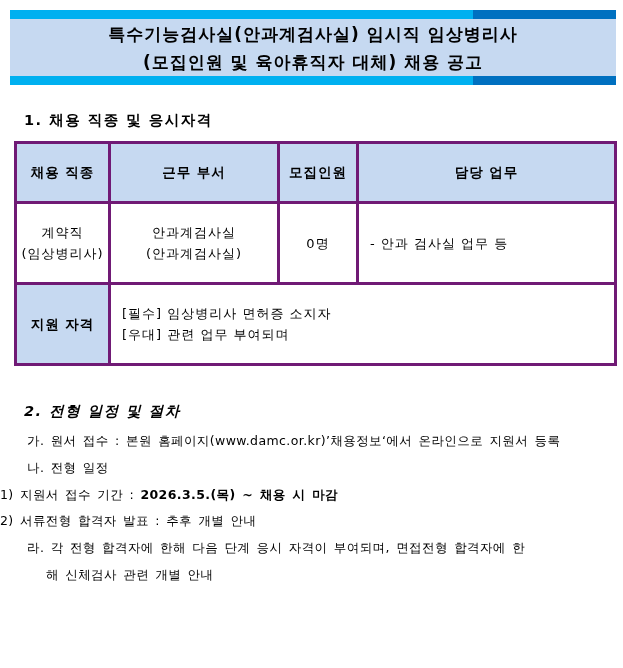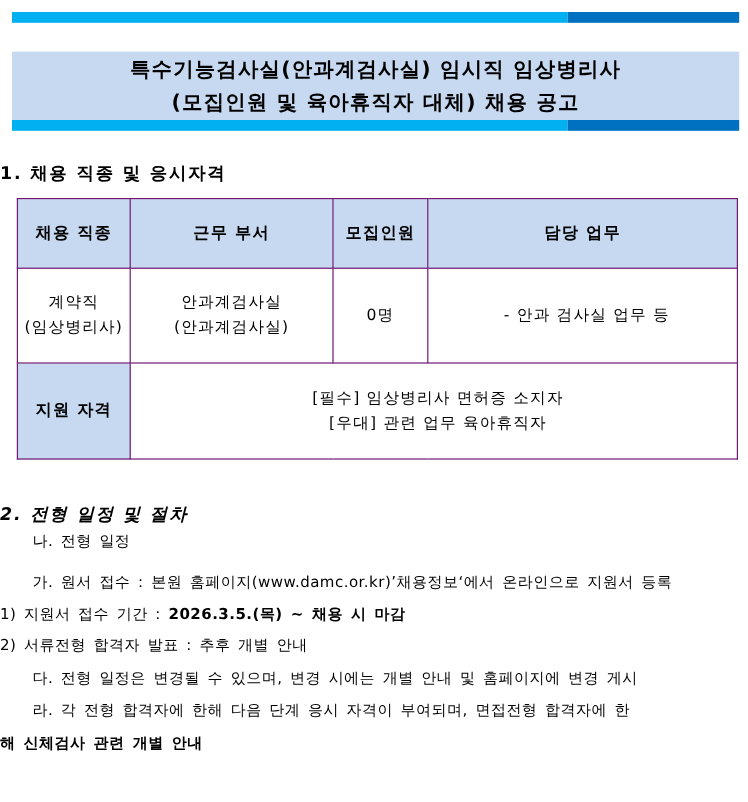--- a/index.html
+++ b/index.html
@@ -10,54 +10,53 @@
   }
   
   .banner{margin:10px 7px 0 10px;width:606px;}
   .bar{display:flex;height:9px;}
   .bar .cyan{width:463px;background:#00b0f0;}
   .bar .dark{flex:1;background:#0070c0;}
   .banner-body{
     background:#c6d9f1;text-align:center;font-weight:bold;
     font-size:17px;line-height:28px;padding:1px 0 0 0;height:56px;
     letter-spacing:1px;
-    margin-top:24px;
   }
   
   .sec-heading{
     font-weight:bold;font-size:14.5px;letter-spacing:1.5px;
-    margin-left:0;white-space:nowrap;
+    margin-left:24px;white-space:nowrap;
   }
   .s1{margin-top:26px;}
   .s2{margin-top:36px;font-style:italic;}
   
   table{
     border-collapse:collapse;table-layout:fixed;
     margin:11px 0 0 14px;width:600px;font-size:13px;
   }
   col.c1{width:94px;}col.c2{width:169px;}col.c3{width:79px;}col.c4{width:258px;}
   th,td{
-    border:1px solid #701a75;text-align:center;vertical-align:middle;
+    border:3px solid #701a75;text-align:center;vertical-align:middle;
     padding:18px 4px;letter-spacing:1px;line-height:21px;
   }
   th{background:#c6d9f1;font-weight:bold;font-size:13.5px;white-space:pre;}
-  td.left{text-align:center;padding-left:11px;white-space:nowrap;}
+  td.left{text-align:left;padding-left:11px;white-space:nowrap;}
   tr.r-head{height:38px;}
   tr.r1{height:48px;}
   tr.r2{height:69px;}
   tr.r3{height:80px;}
   
   .line{
     font-size:12.5px;line-height:26.8px;letter-spacing:0.4px;
     word-spacing:2px;white-space:nowrap;
   }
   .first-line{margin-top:7px;}
   .indent1{padding-left:27px;}
   .indent2{}
-  .indent3{font-weight:bold;}
+  .indent3{padding-left:46px;}
   .bold{font-weight:bold;}
 </style>
 </head>
 <body>
 
 <div>
 
   <div class="banner">
     <div class="bar">
       <div class="cyan"></div>
@@ -98,29 +97,28 @@
           <div>안과계검사실</div>
           <div>(안과계검사실)</div>
         </td>
         <td>0명</td>
         <td class="left">- 안과 검사실 업무 등</td>
       </tr>
       <tr class="r3">
         <th>지원 자격</th>
         <td class="left" colspan="3">
           <div>[필수] 임상병리사 면허증 소지자</div>
-          <div>[우대] 관련 업무 육아휴직자</div>
+          <div>[우대] 관련 업무 부여되며</div>
         </td>
       </tr>
     </tbody>
   </table>
 
   <div class="sec-heading s2">2. 전형 일정 및 절차</div>
 
+  <div class="line indent1 first-line">가. 원서 접수 : 본원 홈페이지(www.damc.or.kr)’채용정보‘에서 온라인으로 지원서 등록</div>
   <div class="line indent1">나. 전형 일정</div>
-  <div class="line indent1 first-line">가. 원서 접수 : 본원 홈페이지(www.damc.or.kr)’채용정보‘에서 온라인으로 지원서 등록</div>
   <div class="line indent2"><span>1) 지원서 접수 기간 : </span><span class="bold">2026.3.5.(목) ~ 채용 시 마감</span></div>
   <div class="line indent2">2) 서류전형 합격자 발표 : 추후 개별 안내</div>
-  <div class="line indent1">다. 전형 일정은 변경될 수 있으며, 변경 시에는 개별 안내 및 홈페이지에 변경 게시</div>
   <div class="line indent1">라. 각 전형 합격자에 한해 다음 단계 응시 자격이 부여되며, 면접전형 합격자에 한</div>
   <div class="line indent3">해 신체검사 관련 개별 안내</div>
 
 </div>
 
 </body></html>

